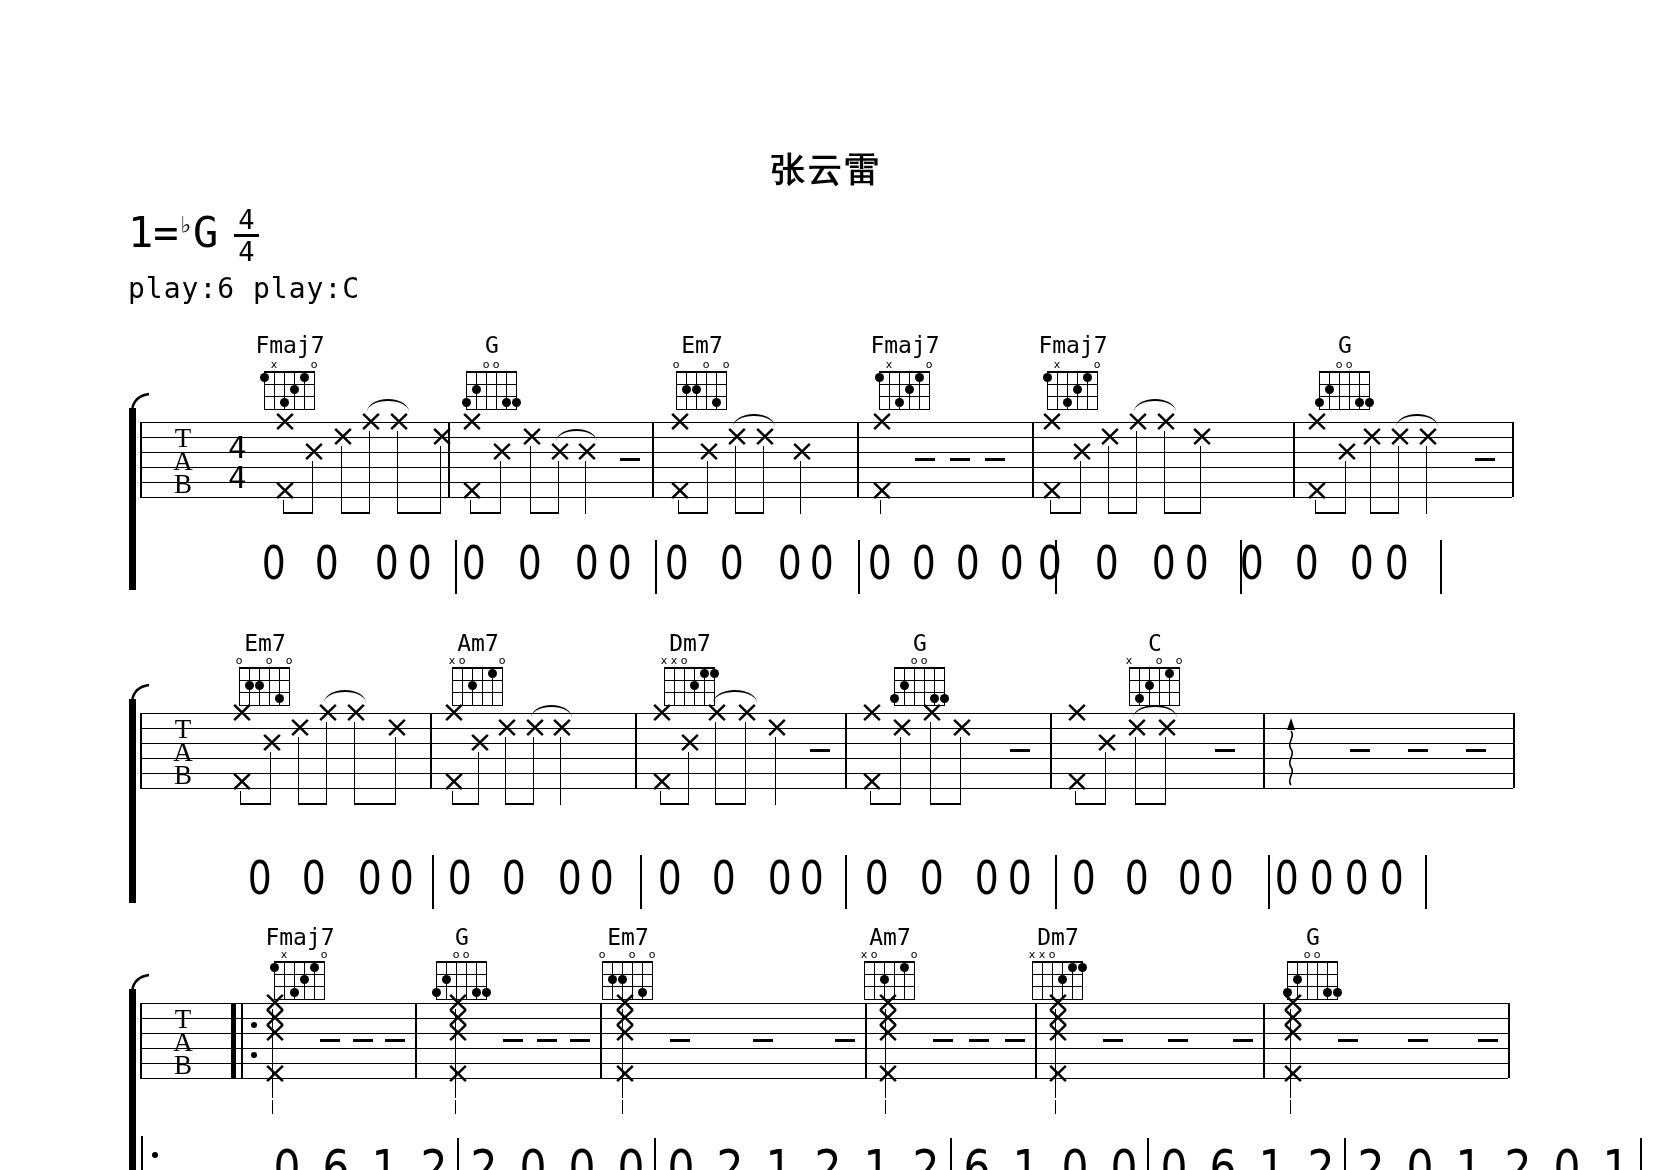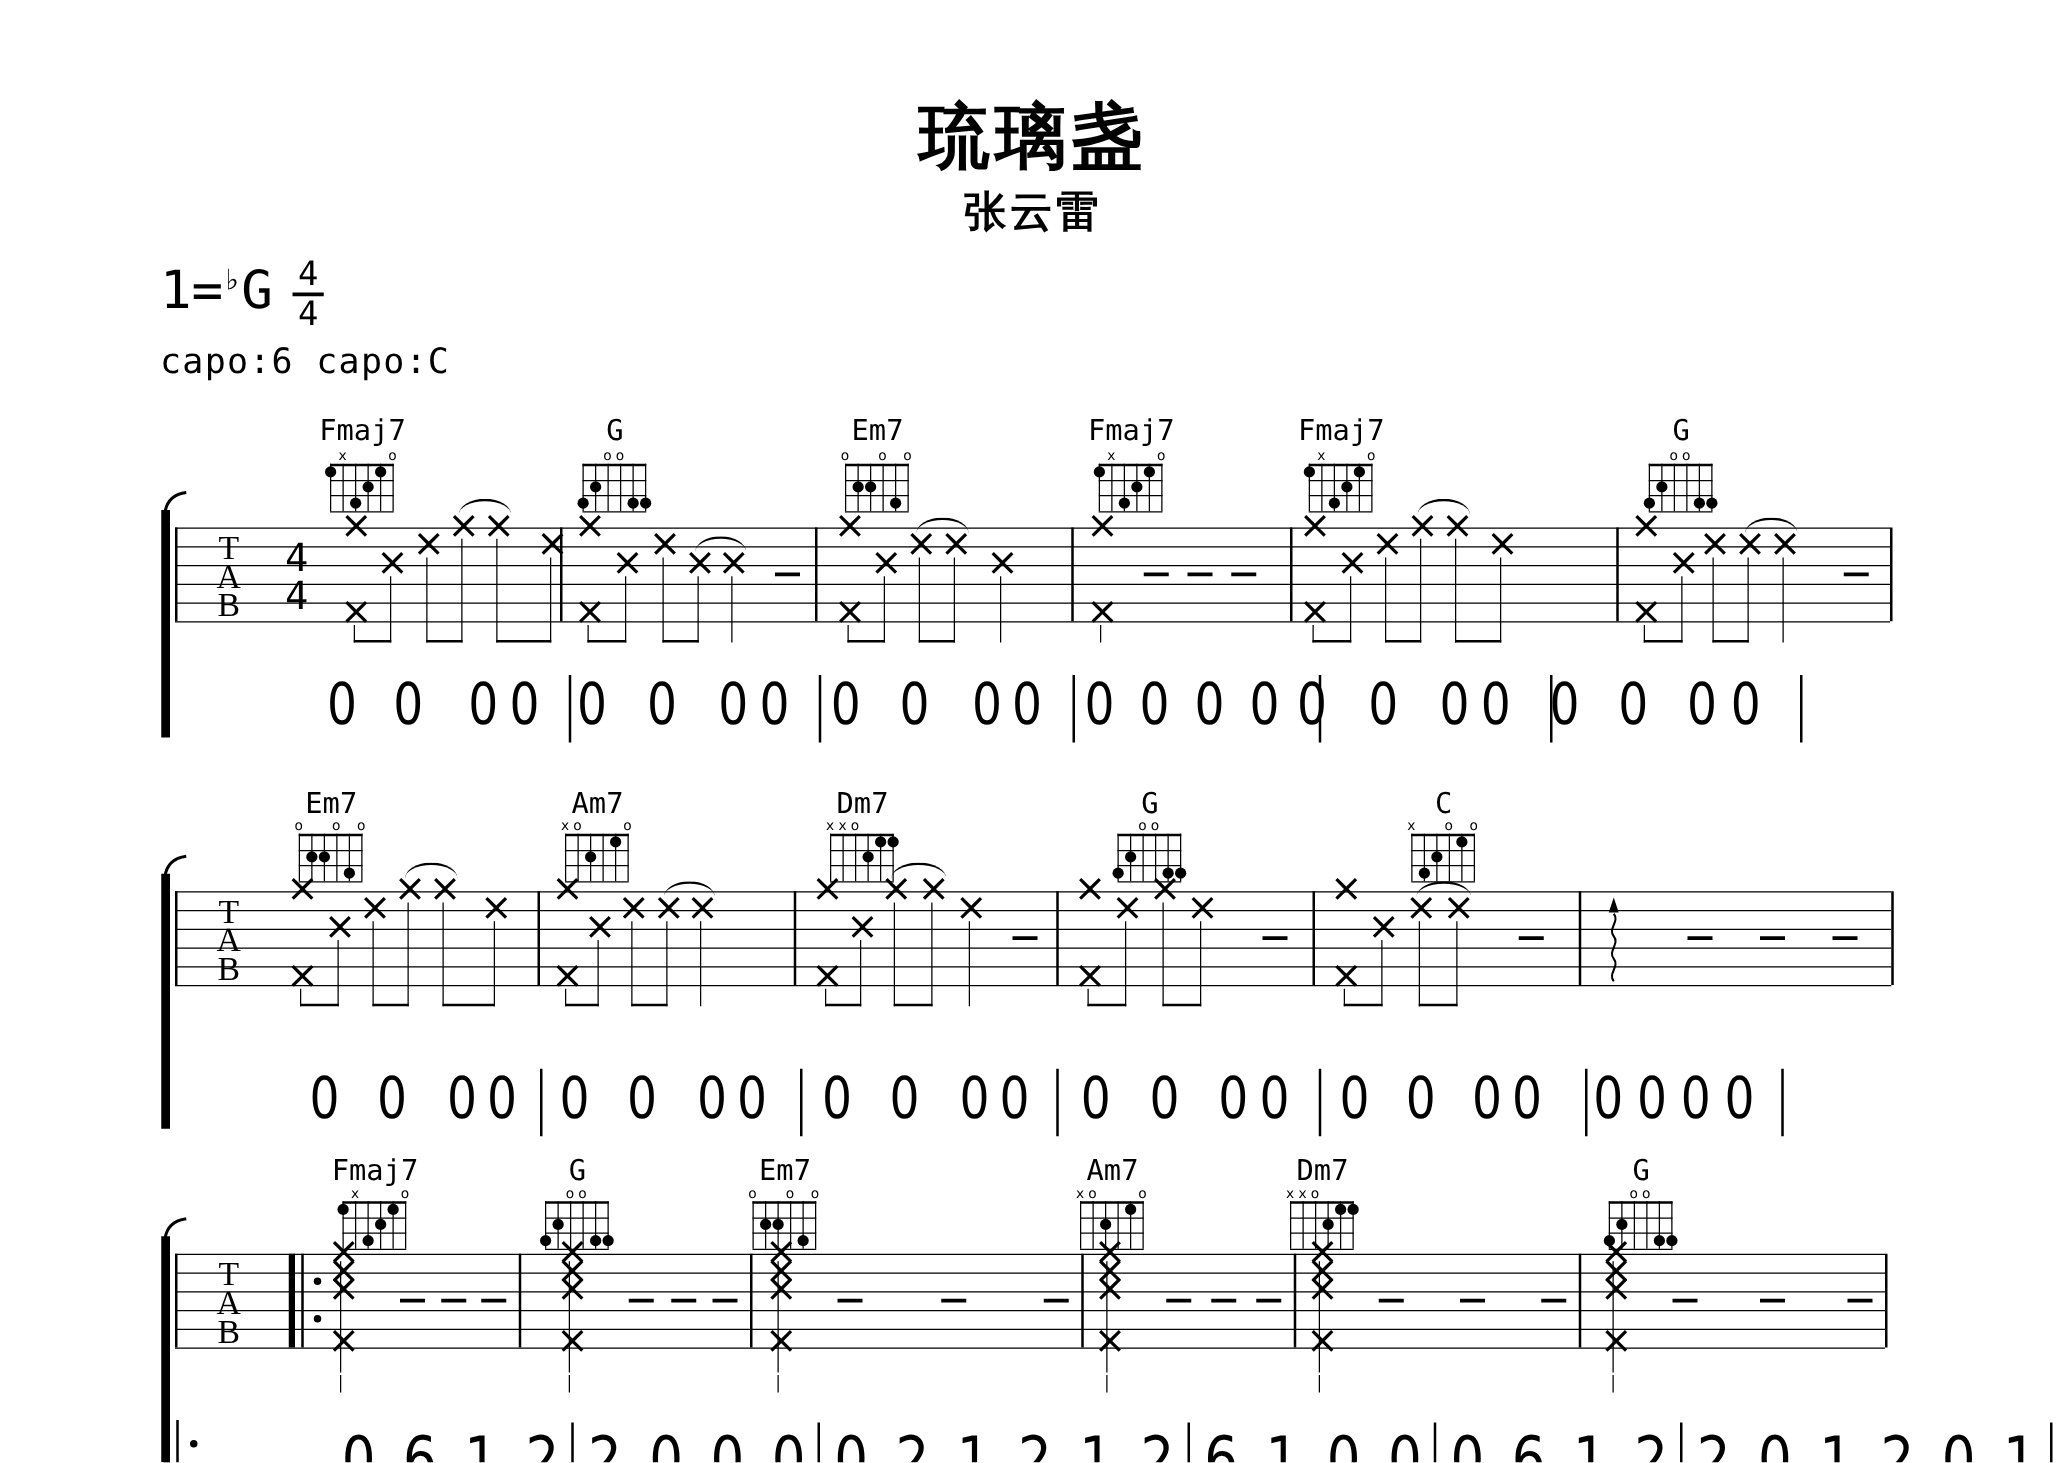--- a/index.html
+++ b/index.html
@@ -26,28 +26,27 @@
   .tie{position:absolute;height:14px;border-top:2.2px solid #000;border-radius:100% 100% 0 0 / 160% 160% 0 0;}
   .dash{position:absolute;width:20px;height:3.4px;background:#000;}
   .zero{position:absolute;font-size:46px;line-height:1;font-family:"DejaVu Sans",sans-serif;transform:scaleX(.82);}
   .bignum{position:absolute;font-size:50px;line-height:1;font-family:"DejaVu Sans",sans-serif;transform:scaleX(.85);}
   svg{position:absolute;overflow:visible;}
 </style>
 </head>
 <body>
 
 <div id="sheet">
-  <div class="abs title" style="top:72px;left:0;">琉璃盏</div>
   <div class="abs artist" style="top:147px;left:0;">张云雷</div>
 
   <div class="abs keyblock" style="top:205px;left:128px;">
     <span>1=</span><span class="flat">♭</span><span>G</span><span class="frac"><span class="num">4</span><span class="den">4</span></span>
   </div>
 
-  <div class="abs capo" style="top:272px;left:128px;">capo:6 capo:C</div>
+  <div class="abs capo" style="top:272px;left:128px;">play:6 play:C</div>
 
 
   <div id="notation" class="abs" style="top:0;left:0;width:1653px;height:1170px;">
       <div class="ln" style="left: 129px; top: 408px; width: 7px; height: 182px;"></div>
       <svg width="20" height="18" style="left: 131px; top: 393px;">
         <path d="M1,17 Q3,3 18,1" stroke="#000" stroke-width="2.4" fill="none"></path>
       </svg>
       <div class="ln" style="left: 140px; top: 422px; width: 1372px; height: 1.4px;"></div>
       <div class="ln" style="left: 140px; top: 437px; width: 1372px; height: 1.4px;"></div>
       <div class="ln" style="left: 140px; top: 452px; width: 1372px; height: 1.4px;"></div>

